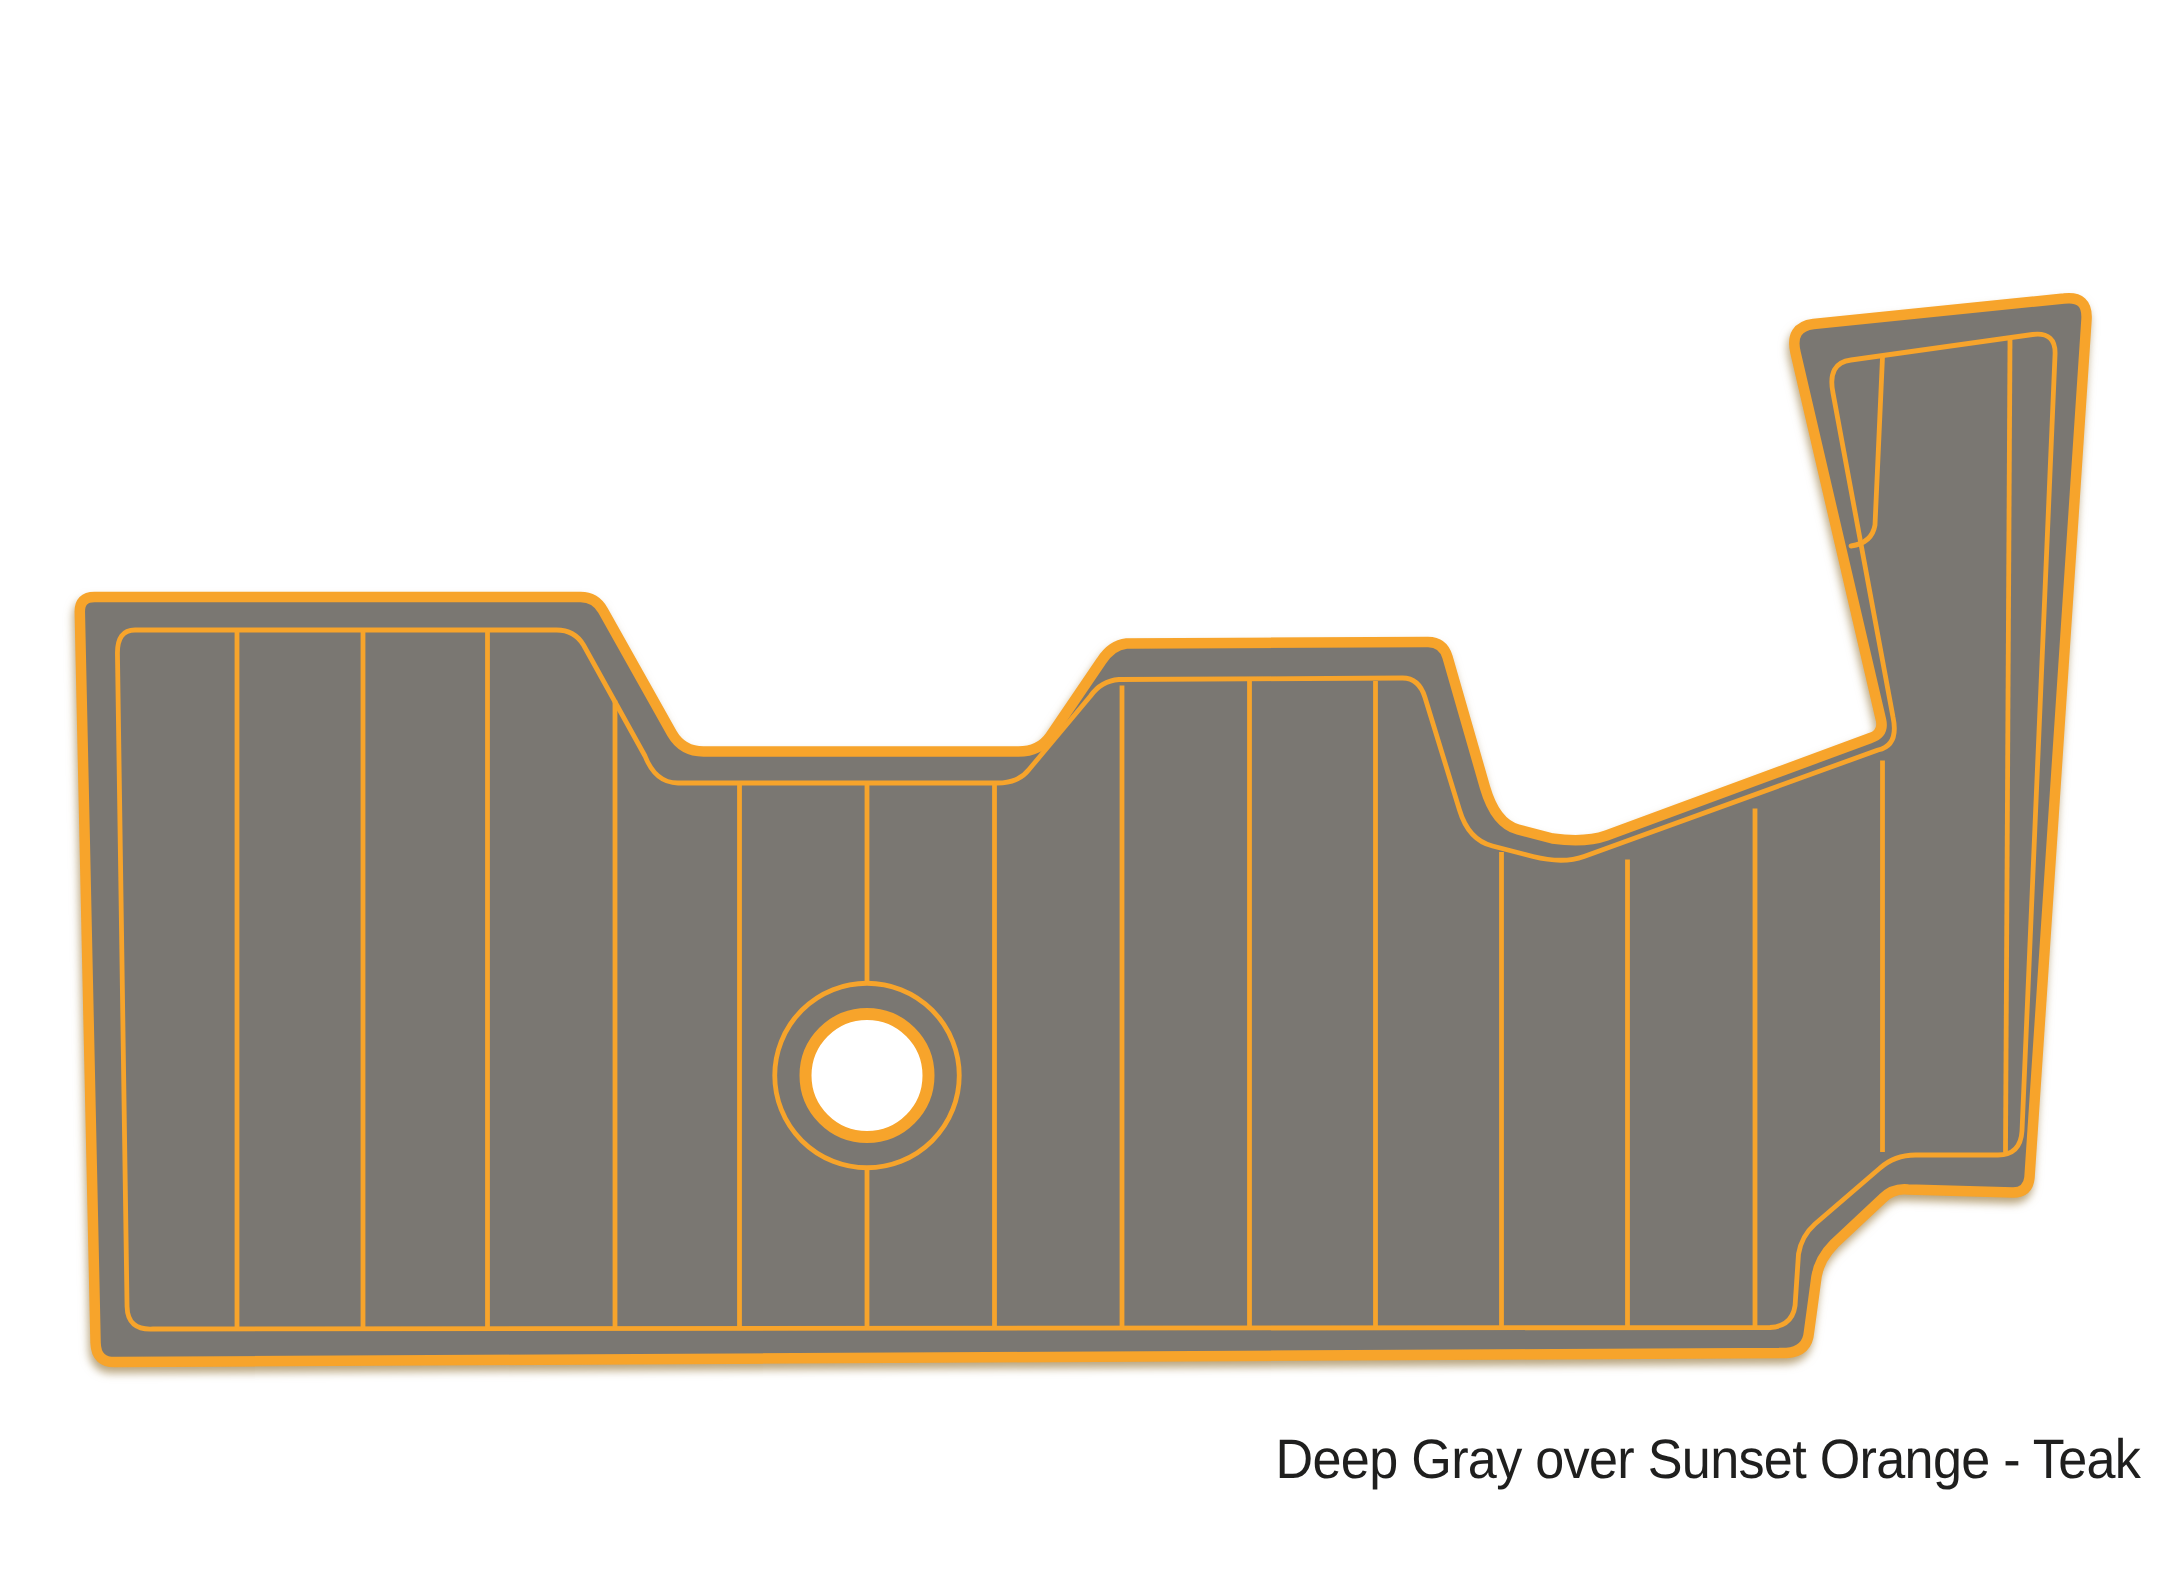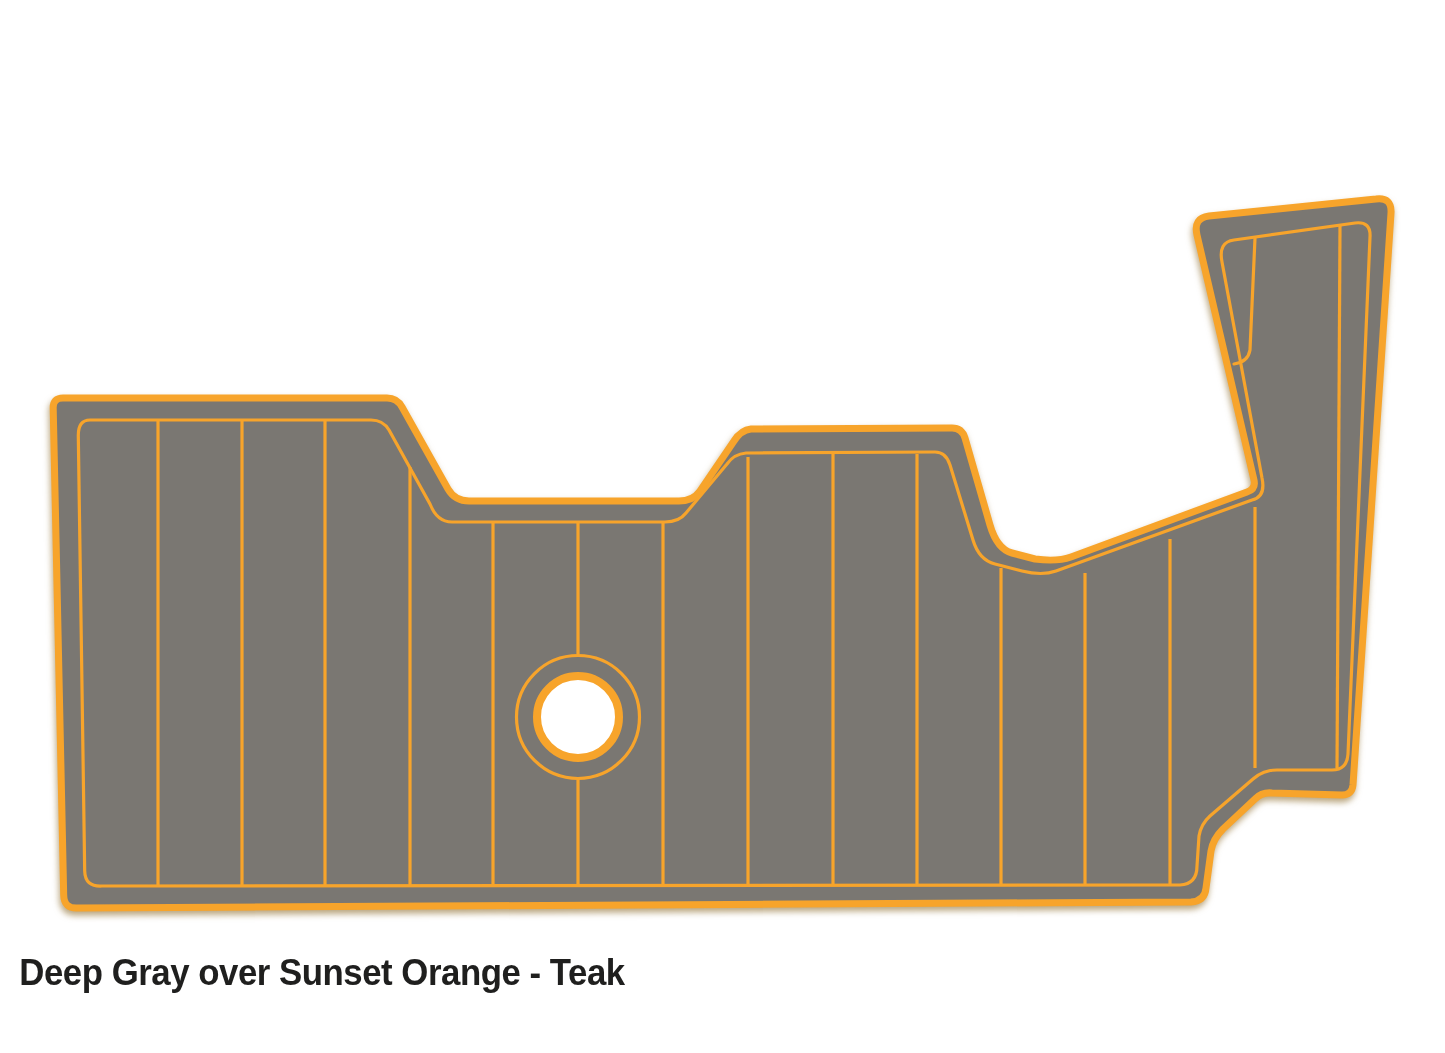--- a/index.html
+++ b/index.html
@@ -52,23 +52,23 @@
   .cutout-hole {
     fill: var(--background, #fff);
     stroke: var(--trim_orange, #F7A42B);
     stroke-width: 8;
   }
   .caption {
     position: absolute;
     left: 0;
     right: 0;
     top: 952px;
-    text-align: left;
+    text-align: right;
     font-size: 37px;
-    font-weight: 700;
+    font-weight: 400;
     letter-spacing: -0.5px;
     color: var(--caption_text, #1F1F1E);
   }
   .caption .squeeze {
     display: inline-block;
     transform: scaleX(0.94);
     transform-origin: center;
     white-space: nowrap;
   }
 </style>

